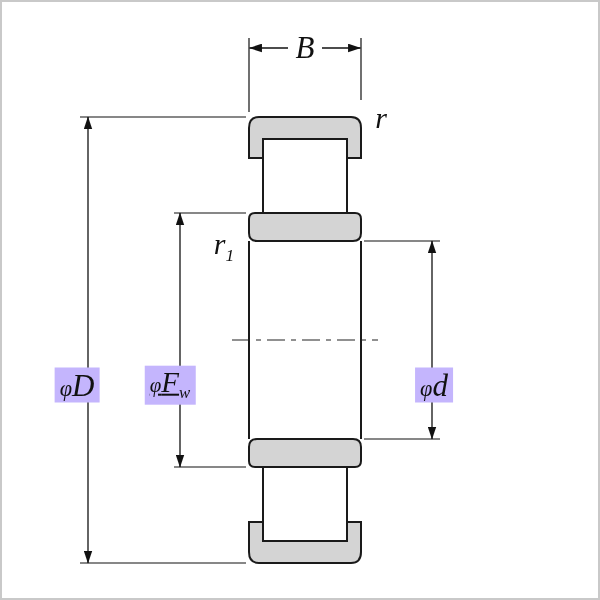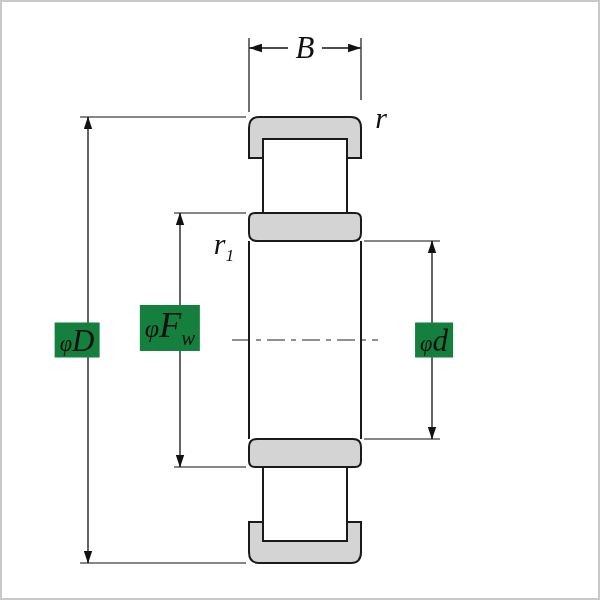--- a/index.html
+++ b/index.html
@@ -19,21 +19,21 @@
   }
   svg.diagram { position: absolute; left: 0; top: 0; }
   .label {
     position: absolute;
     transform: translate(-50%, -50%);
     font-style: italic;
     color: #111;
     white-space: nowrap;
     line-height: 1;
   }
-  .bg { background: #15803d; padding: 2px 5px; }
+  .bg { background: #c4b5fd; padding: 2px 5px; margin-top: 45px; }
   .phi { font-size: 0.72em; }
   .label sub { font-size: 0.58em; }
 </style>
 </head>
 <body>
 
 <div class="canvas">
 
   <svg class="diagram" width="600" height="600" viewBox="0 0 600 600">
     <defs>
@@ -83,21 +83,21 @@
   </div>
 
   <div class="label" style="left:224px; top:247px; font-size:30px;">
     <span>r</span><sub>1</sub>
   </div>
 
   <div class="label bg" style="left:77px; top:340px; font-size:31px;">
     <span class="phi">φ</span><span>D</span>
   </div>
 
-  <div class="label bg" style="left:170px; top:328px; font-size:36px;">
+  <div class="label bg" style="left:170px; top:340px; font-size:29px;text-decoration:underline;">
     <span class="phi">φ</span><span>F</span><sub>w</sub>
   </div>
 
   <div class="label bg" style="left:434px; top:340px; font-size:31px;">
     <span class="phi">φ</span><span>d</span>
   </div>
 
   <div class="frame"></div>
 </div>
 

